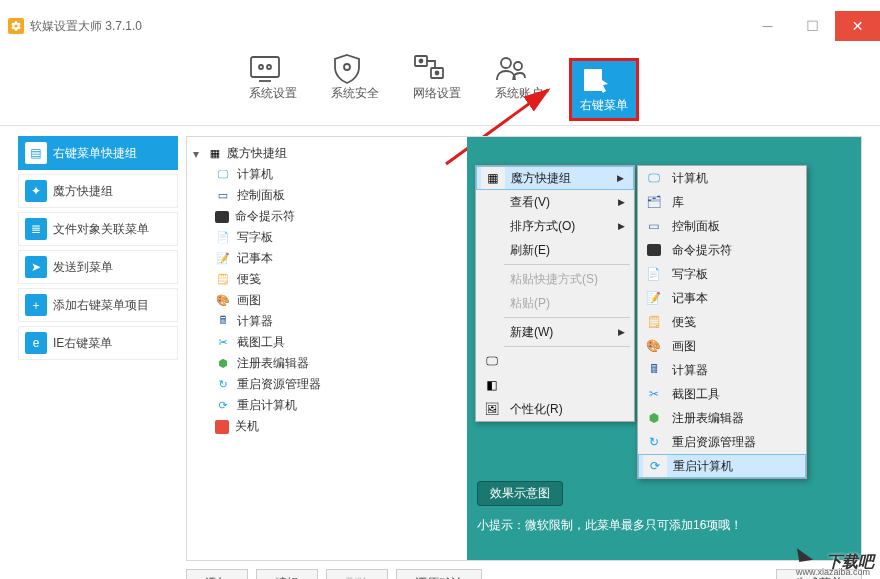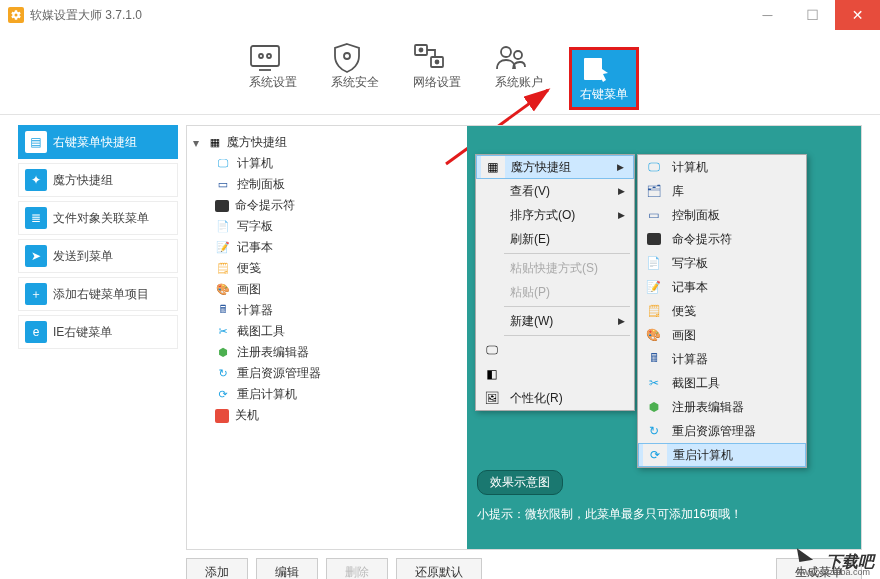--- a/index.html
+++ b/index.html
@@ -1,19 +1,19 @@
 <!DOCTYPE html>
 <html><head>
 <meta charset="utf-8">
 <style>
 * { margin: 0; padding: 0; box-sizing: border-box; font-family: "Microsoft YaHei", sans-serif; }
 body { background: #fff; width: 880px; height: 579px; overflow: hidden; position: relative; }
 
 
-.titlebar { height: 30px; display: flex; align-items: center; padding-left: 8px; background: #fff; }
+.titlebar { height: 30px; display: flex; align-items: center; padding-left: 8px; background: #fff; margin-top: 11px; }
 .titlebar .app-icon { width: 16px; height: 16px; background: #f5a623; border-radius: 2px; display: flex; align-items: center; justify-content: center; margin-right: 6px; }
 .titlebar .app-icon svg { width: 12px; height: 12px; }
 .titlebar .title { font-size: 12px; color: #666; }
 .winbtns { margin-left: auto; display: flex; }
 .winbtn { width: 45px; height: 30px; display: flex; align-items: center; justify-content: center; color: #999; font-size: 14px; }
 .winbtn.close { background: #e74c3c; color: #fff; }
 
 
 .toolbar { display: flex; justify-content: center; gap: 18px; padding: 8px 0 4px; border-bottom: 1px solid #e3e3e3; }
 .tool-tab { display: flex; flex-direction: column; align-items: flex-start; gap: 0; padding: 4px 8px; cursor: pointer; }
@@ -54,21 +54,21 @@
 .context-menu { position: absolute; top: 28px; left: 8px; background: #f0f0f0; border: 1px solid #aaa; box-shadow: 2px 2px 6px rgba(0,0,0,0.3); width: 160px; font-size: 12px; }
 .submenu { position: absolute; top: 28px; left: 170px; background: #f0f0f0; border: 1px solid #aaa; box-shadow: 2px 2px 6px rgba(0,0,0,0.3); width: 170px; font-size: 12px; }
 .cm-row { display: flex; align-items: center; height: 24px; padding: 0 4px; position: relative; }
 .cm-row.hl { background: #cde8ff; border: 1px solid #7ec0ee; height: 24px; }
 .cm-icon-col { width: 24px; display: flex; align-items: center; justify-content: center; background: #f0f0f0; height: 100%; }
 .cm-text { flex: 1; padding-left: 6px; color: #222; }
 .cm-text.disabled { color: #aaa; }
 .cm-arrow { width: 12px; color: #333; font-size: 9px; }
 .cm-sep { height: 1px; background: #ccc; margin: 2px 4px 2px 28px; }
 
-.preview-badge { position: absolute; bottom: 54px; left: 10px; background: #1a7870; border: 1px solid #0f5a54; border-radius: 10px; padding: 3px 12px; color: #fff; font-size: 12px; }
+.preview-badge { position: absolute; bottom: 54px; left: 10px; background: #1a7870; border: 1px solid #0f5a54; border-radius: 3px; padding: 3px 12px; color: #fff; font-size: 12px; }
 .preview-tip { position: absolute; bottom: 26px; left: 10px; right: 10px; color: #fff; font-size: 12px; }
 
 
 .bottom-bar { display: flex; gap: 8px; padding: 8px 0; }
 .btn { padding: 5px 18px; font-size: 12px; background: #f5f5f5; border: 1px solid #ccc; color: #333; cursor: pointer; }
 .btn.disabled { color: #bbb; }
 .btn-right { margin-left: auto; }
 
 
 .anno-arrow { position: absolute; pointer-events: none; }

